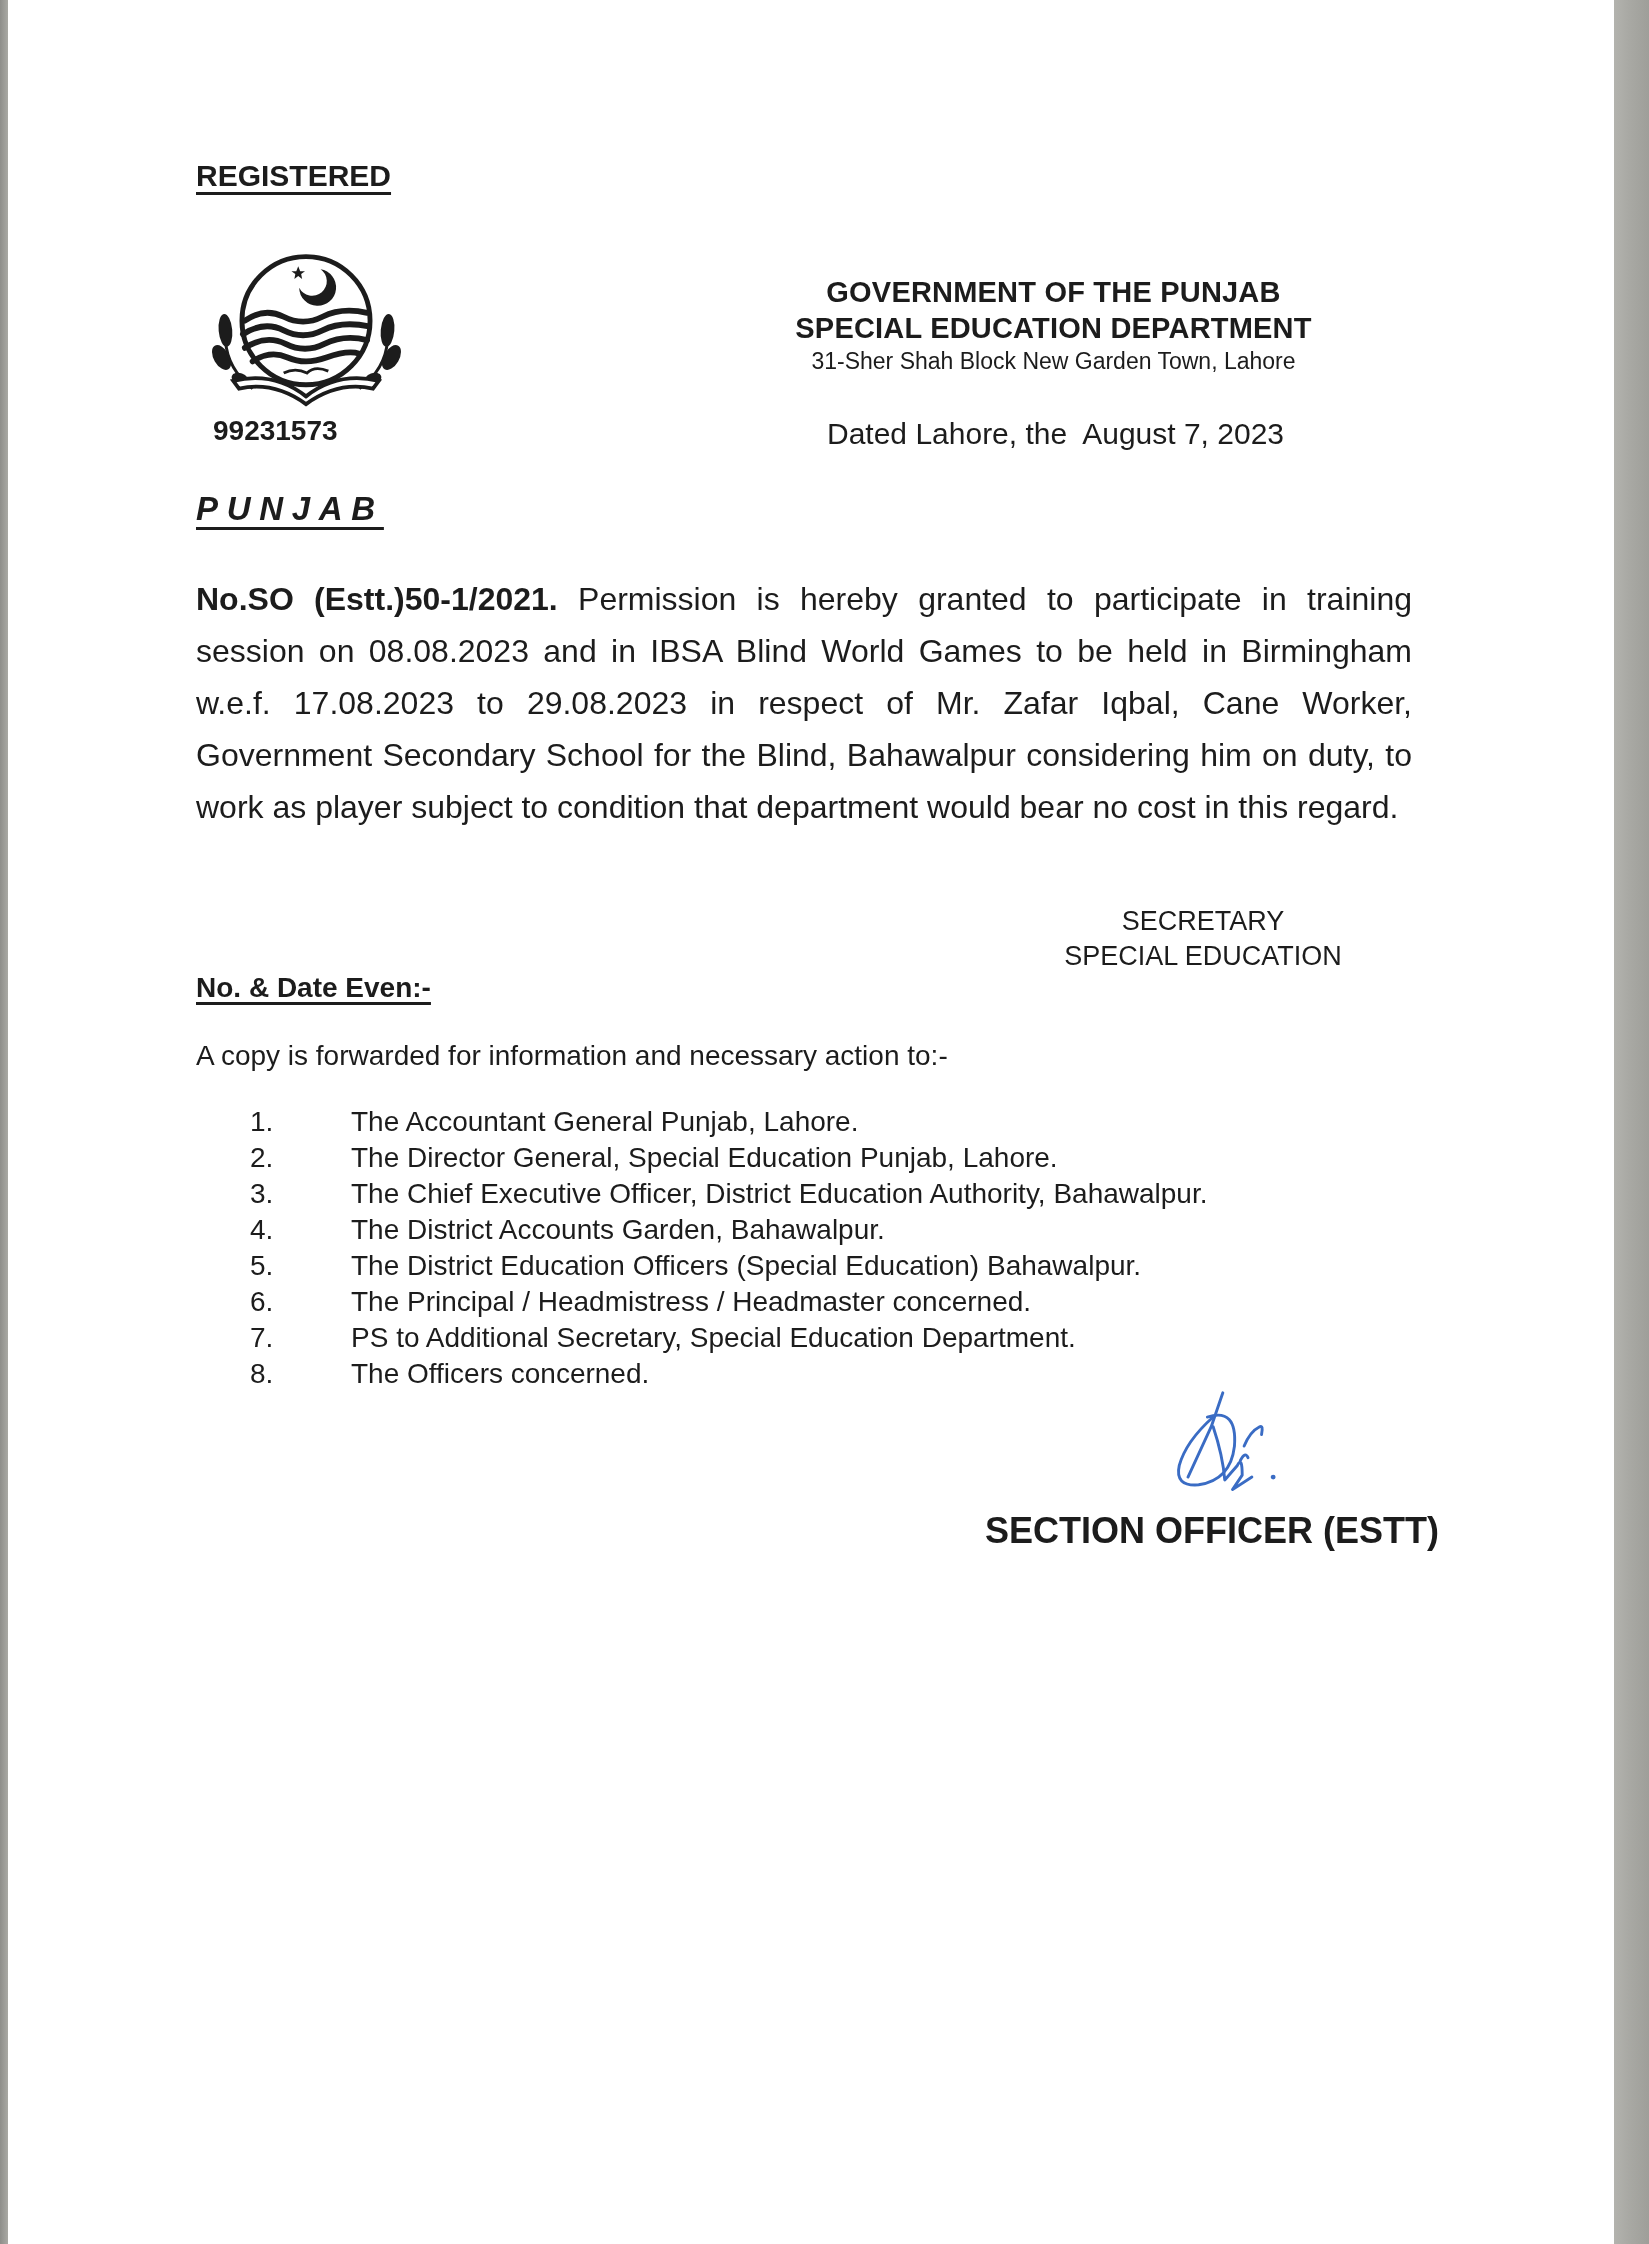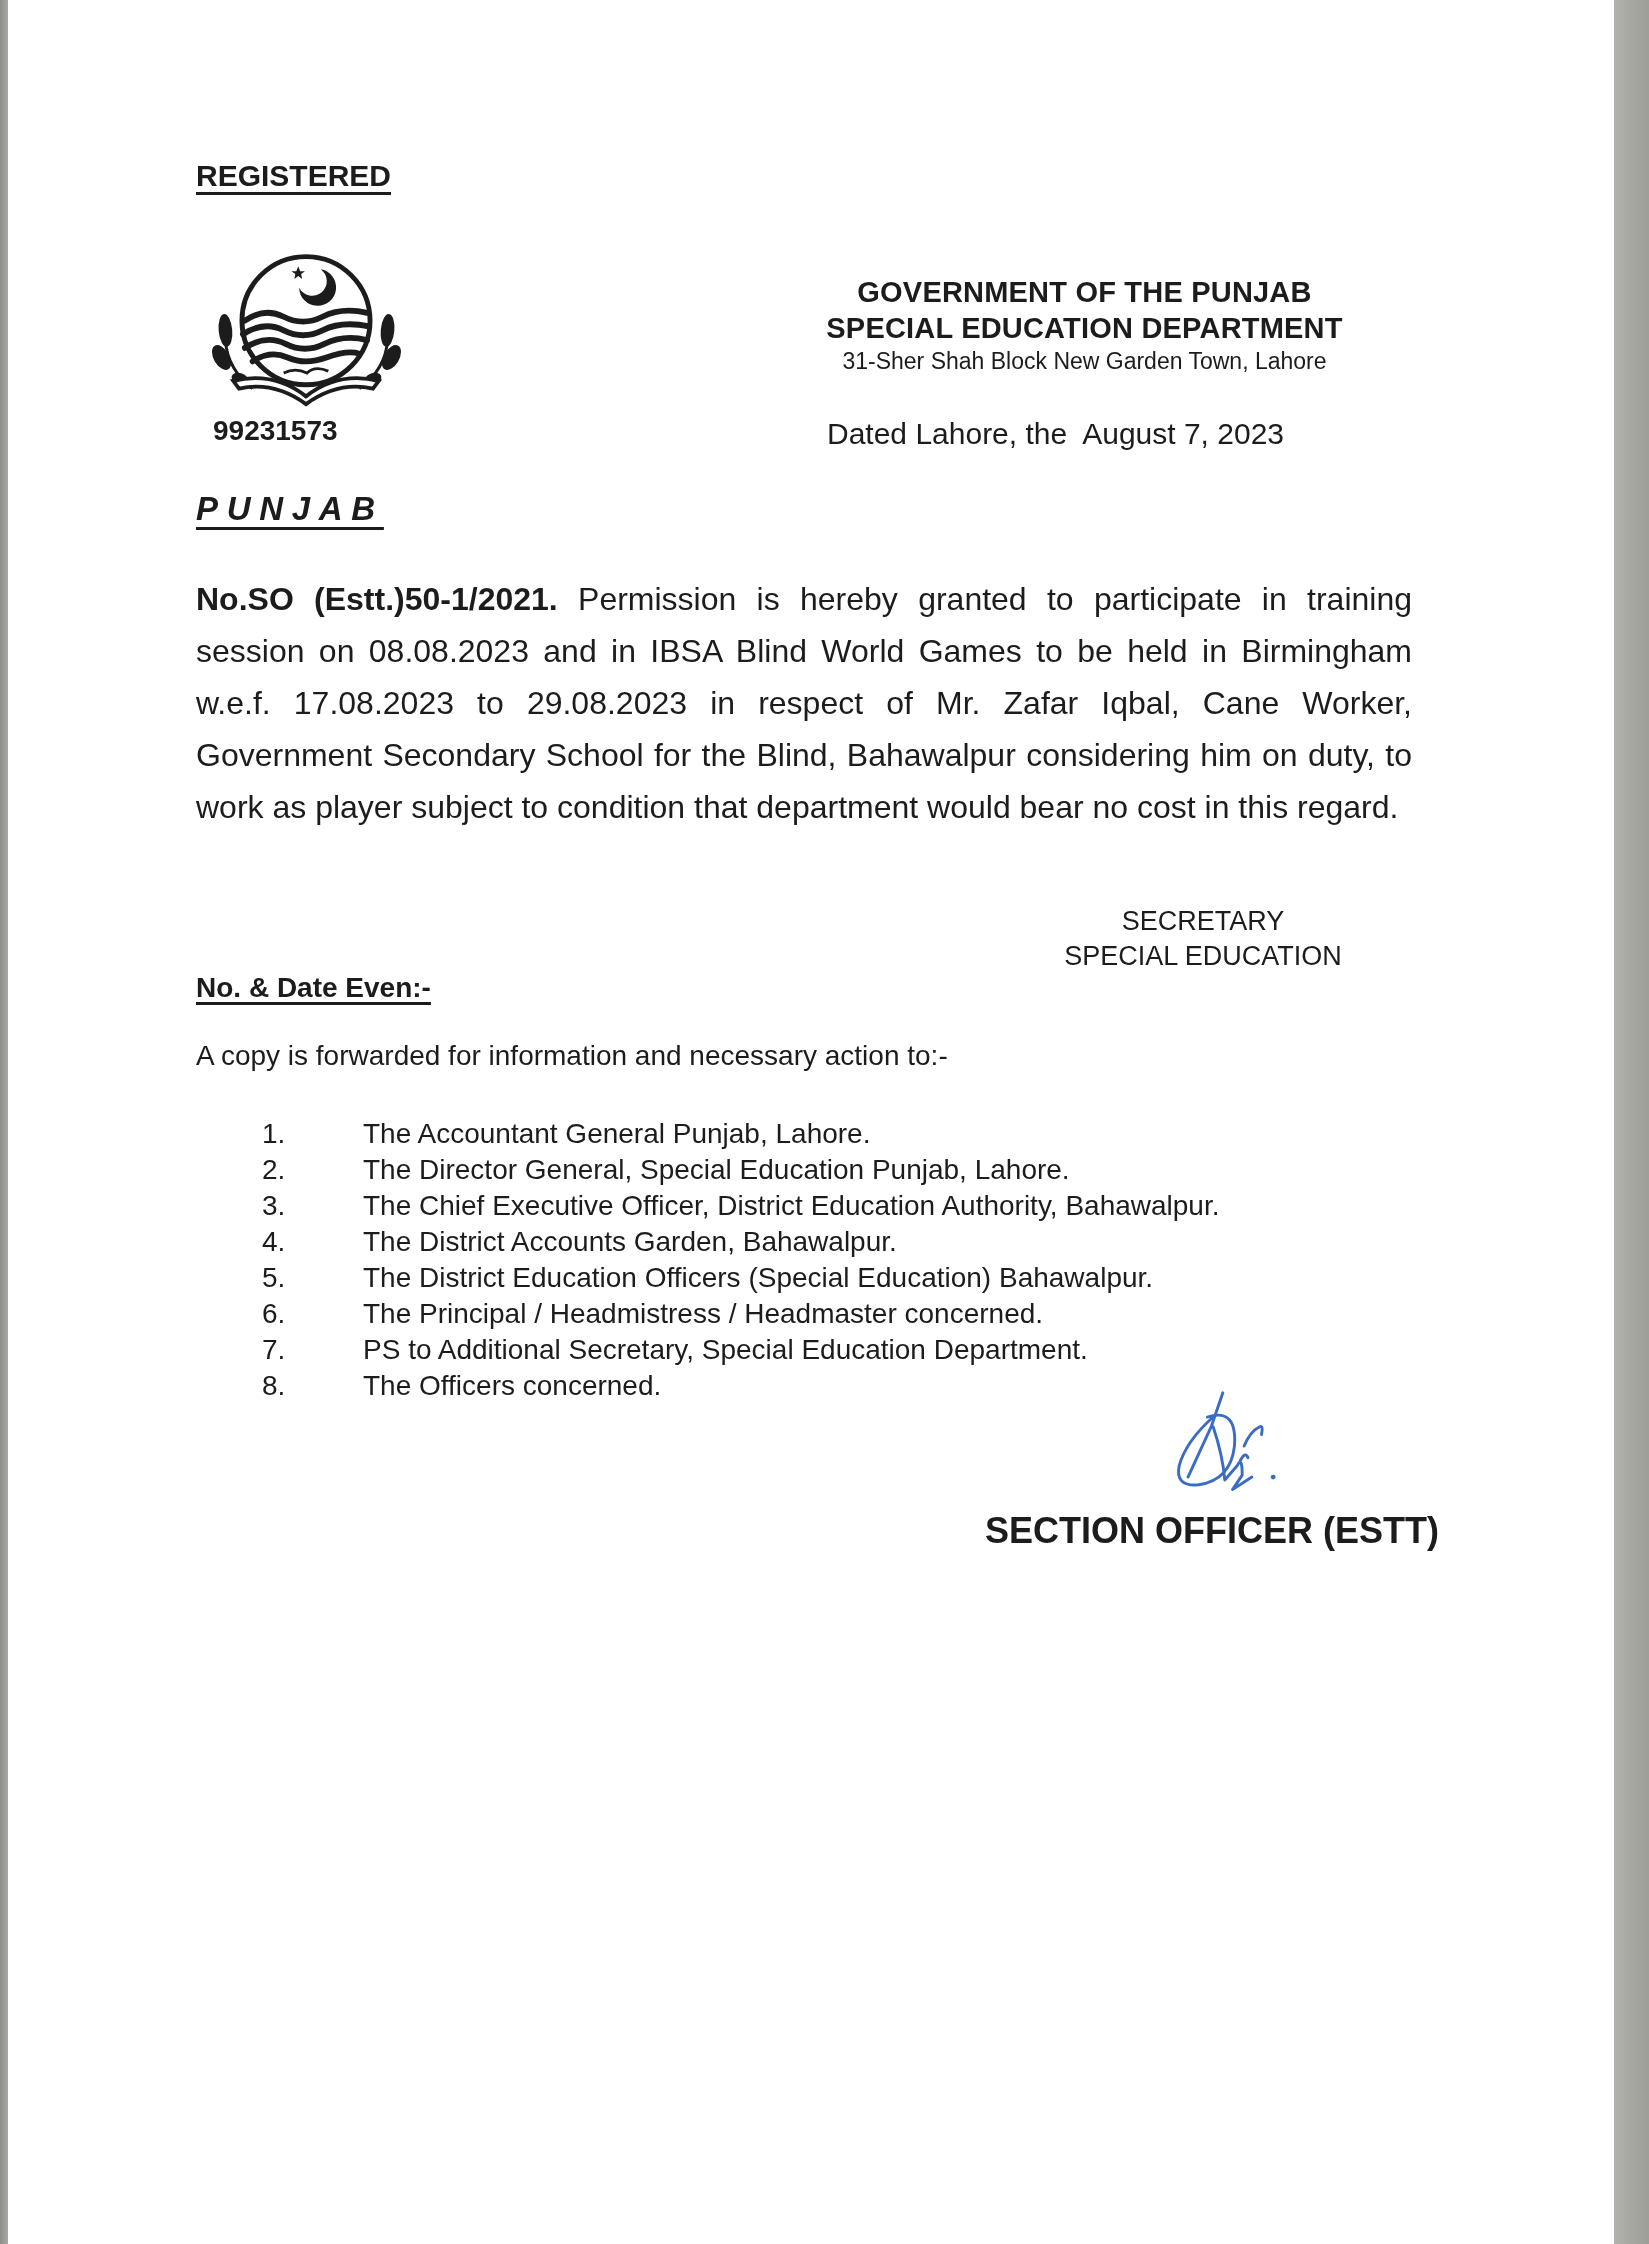--- a/index.html
+++ b/index.html
@@ -18,21 +18,21 @@
     background: linear-gradient(to right, #b3b3ae, #a9a9a4 40%, #9e9e99);
   }
   .abs { position: absolute; white-space: nowrap; }
   .registered {
     left: 196px; top: 159px; font-size: 30px; font-weight: bold;
     text-decoration: underline; text-decoration-thickness: 2.9px; text-underline-offset: 5.8px;
   }
   .logo { left: 206px; top: 243px; width: 200px; height: 165px; }
   .file-no { left: 213px; top: 415px; font-size: 28px; font-weight: bold; text-align: right; }
   .header-block {
-    left: 745px; top: 274px; width: 679px; text-align: center;
+    left: 714px; top: 274px; width: 679px; text-align: center;
   }
   .gov-title { font-size: 29px; font-weight: bold; line-height: 36px; letter-spacing: 0.2px; }
   .address { font-size: 23px; line-height: 31px; }
   .date-line { left: 827px; top: 417px; font-size: 30px; }
   .order-title {
     left: 196px; top: 490px; font-size: 33px; font-weight: bold; font-style: italic;
     letter-spacing: 8.7px;
     text-decoration: underline; text-decoration-thickness: 2.9px; text-underline-offset: 6.8px;
   }
   .body-para {
@@ -43,21 +43,21 @@
   .body-para b { font-weight: bold; }
   .sign-secretary {
     left: 1009px; top: 904px; width: 388px; text-align: center;
     font-size: 27px; font-weight: normal; line-height: 35px;
   }
   .even-heading {
     left: 196px; top: 972px; font-size: 28px; font-weight: bold;
     text-decoration: underline; text-decoration-thickness: 2.9px; text-underline-offset: 4.9px;
   }
   .copy-line { left: 196px; top: 1040px; font-size: 28px; }
-  .cc-list { position: absolute; left: 250px; top: 1104px; margin: 12px; padding: 0; list-style: none; }
+  .cc-list { position: absolute; left: 250px; top: 1104px; margin: 0; padding: 0; list-style: none; }
   .cc-item { font-size: 28px; line-height: 36px; height: 36px; white-space: nowrap; }
   .cc-num { display: inline-block; width: 101px; }
   .signature { left: 1145px; top: 1388px; width: 146px; height: 121px; }
   .section-officer { left: 985px; top: 1510px; font-size: 36px; font-weight: bold; }
 </style>
 </head>
 <body>
 
 <div class="scan-left"></div>
 <div class="scan-right"></div>

